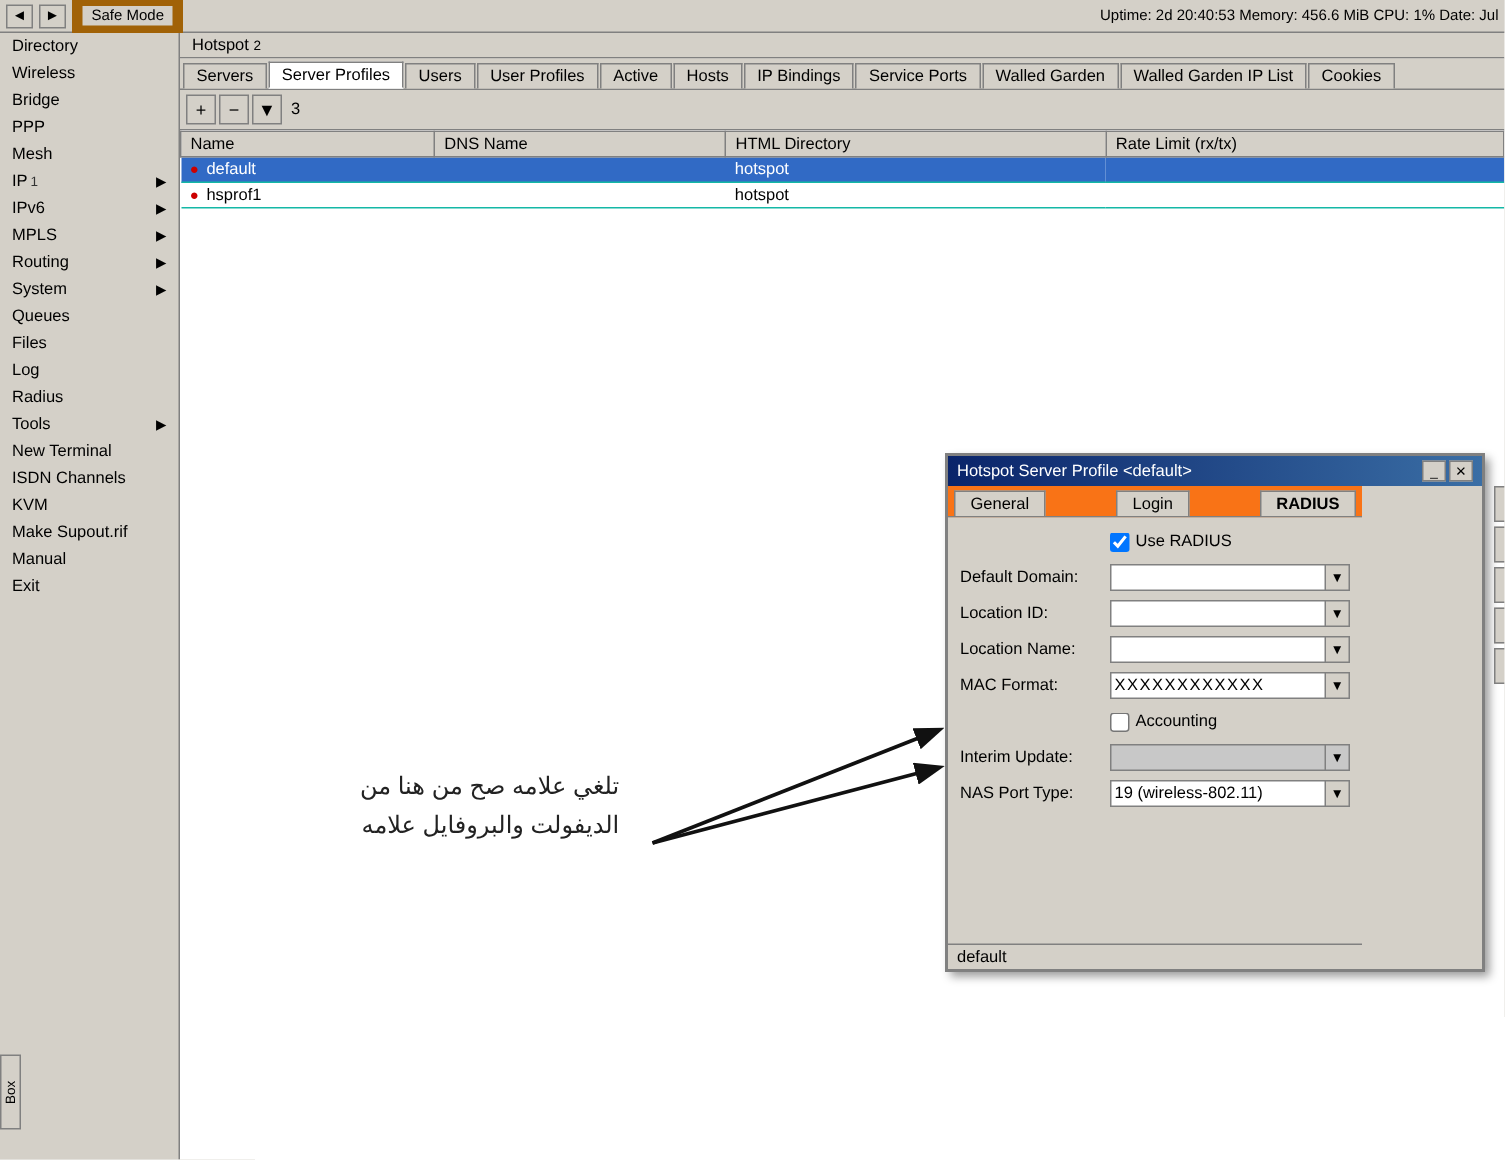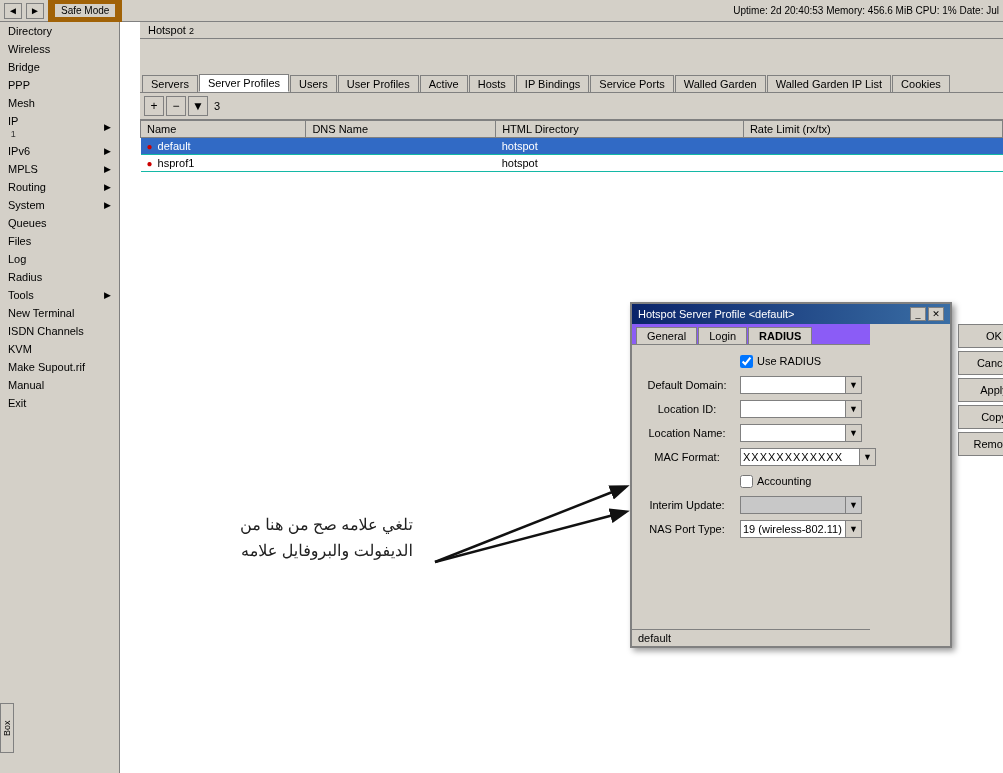--- a/index.html
+++ b/index.html
@@ -52,21 +52,20 @@
       align-items: center;
       justify-content: space-between;
       border-bottom: none;
     }
     .sidebar-item .arrow { font-size: 9px; }
     .sidebar-label-num {
       position: relative;
       display: flex;
       align-items: center;
       gap: 2px;
-      flex-direction: column;
     }
     .num-badge {
       font-size: 9px;
       color: #333;
     }
 
     
     .content-area {
       flex: 1;
       background: #ffffff;
@@ -92,21 +91,20 @@
       border-bottom: 1px solid #808080;
       gap: 1px;
     }
     .tab {
       padding: 2px 8px;
       font-size: 11px;
       background: #d4d0c8;
       border: 1px solid #808080;
       border-bottom: none;
       cursor: pointer;
-      margin-top: 33px;
     }
     .tab.active {
       background: #ffffff;
       border-bottom: 1px solid #ffffff;
       z-index: 1;
     }
 
     
     .toolbar {
       background: #d4d0c8;
@@ -160,21 +158,21 @@
       left: 120px;
       top: 400px;
       pointer-events: none;
     }
 
     
     .dialog-overlay {
       position: absolute;
       left: 510px;
       top: 280px;
-      width: 322px;
+      width: 360px;
       background: #d4d0c8;
       border: 2px solid #808080;
       box-shadow: 3px 3px 6px rgba(0,0,0,0.4);
     }
     .dialog-title-bar {
       background: linear-gradient(to right, #0a246a, #3a6ea5);
       color: white;
       padding: 3px 6px;
       font-size: 11px;
       display: flex;
@@ -184,26 +182,27 @@
     .dialog-title-btns { display: flex; gap: 2px; }
     .title-btn {
       width: 16px; height: 14px;
       background: #d4d0c8;
       border: 1px solid #808080;
       font-size: 9px;
       cursor: pointer;
       display: flex; align-items: center; justify-content: center;
     }
     .dialog-tabs {
-      background: #8b5cf6;
+      background: #f97316;
       display: flex;
       align-items: flex-end;
       padding: 3px 4px 0 4px;
       border-bottom: 1px solid #808080;
       gap: 1px;
+      justify-content: space-between;
     }
     .dialog-tab {
       padding: 2px 10px;
       font-size: 11px;
       background: #d4d0c8;
       border: 1px solid #808080;
       border-bottom: none;
       cursor: pointer;
     }
     .dialog-tab.active {
@@ -215,21 +214,21 @@
       background: #d4d0c8;
     }
     .dialog-row {
       display: flex;
       align-items: center;
       margin-bottom: 4px;
       min-height: 20px;
     }
     .dialog-label {
       width: 100px;
-      text-align: center;
+      text-align: left;
       padding-right: 6px;
       font-size: 11px;
       flex-shrink: 0;
     }
     .dialog-control { flex: 1; display: flex; align-items: center; }
     .dialog-input {
       width: 100%;
       height: 18px;
       border: 1px solid #808080;
       background: white;
@@ -399,21 +398,21 @@
       <span>Make Supout.rif</span>
     </div>
     <div class="sidebar-item">
       <span>Manual</span>
     </div>
     <div class="sidebar-item">
       <span>Exit</span>
     </div>
   </div>
 
-  <div class="content-area" style="position:relative;padding-left:20px;">
+  <div class="content-area" style="position:relative;">
 
     <div class="hotspot-tab">
       <span>Hotspot</span>
       <span style="font-size:9px;">2</span>
     </div>
 
     <div class="tab-bar">
       <div class="tab">Servers</div>
       <div class="tab active">Server Profiles</div>
       <div class="tab">Users</div>

